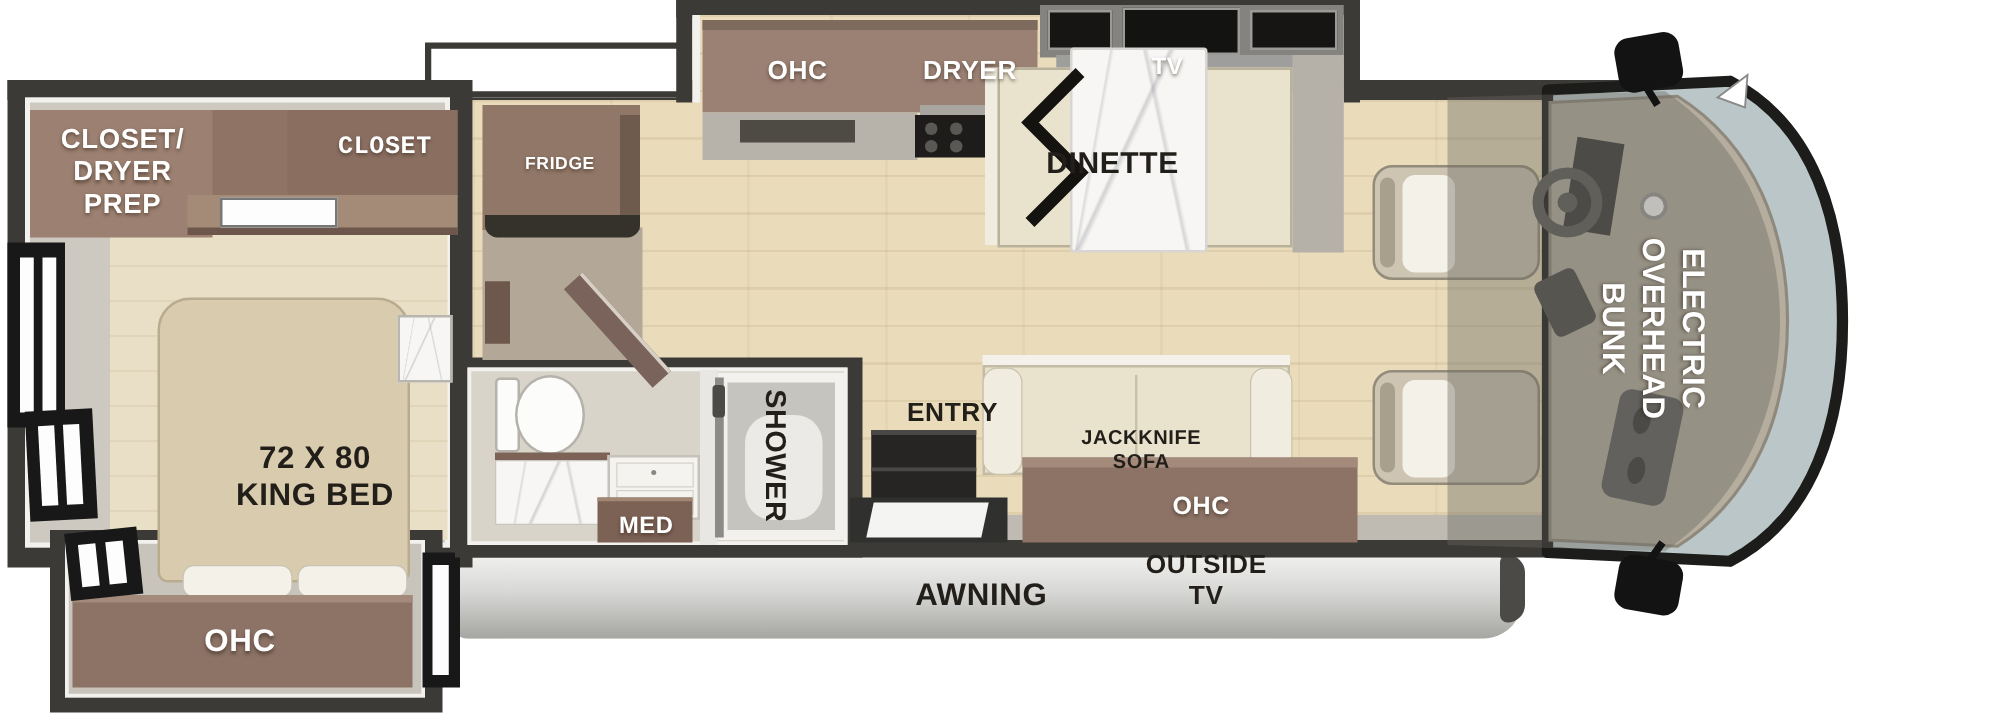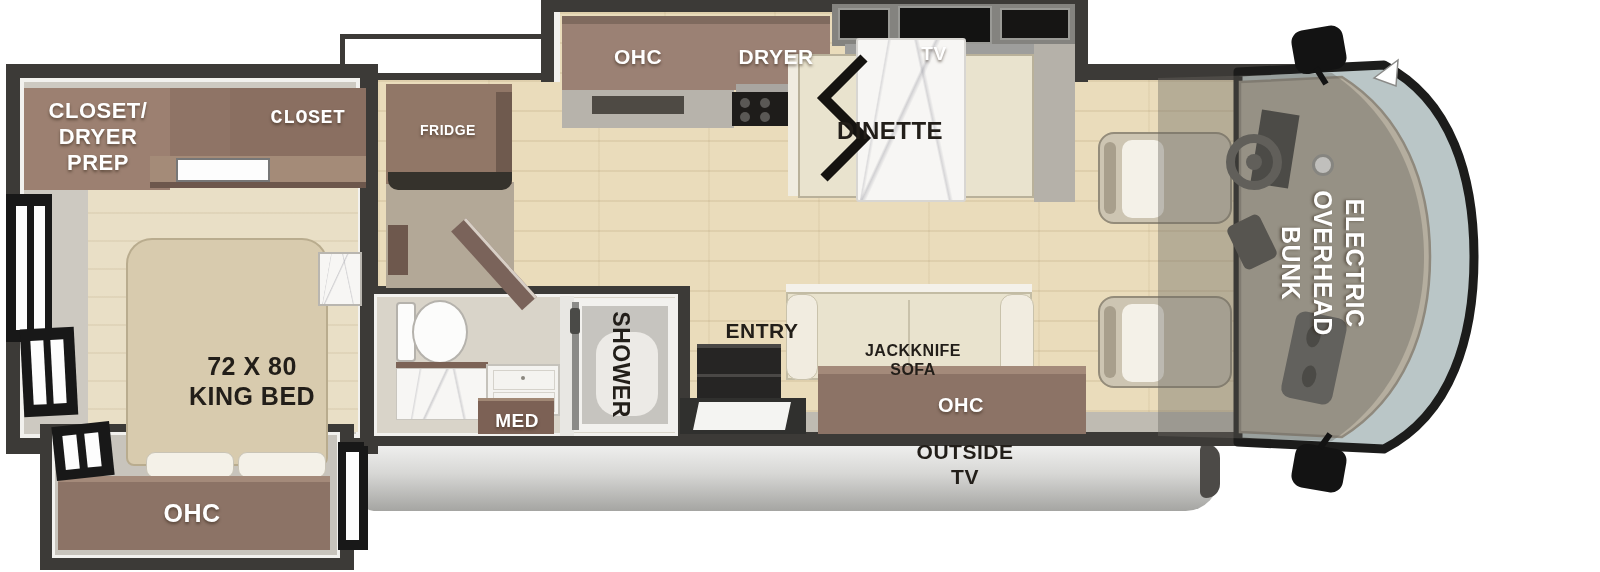--- a/index.html
+++ b/index.html
@@ -202,20 +202,21 @@
   <div class="lbl lb" style="left:828px;top:117px;width:124px;font-size:24px;">DINETTE</div>
 
   <div class="lbl lw" style="left:482px;top:410px;width:70px;font-size:19px;">MED</div>
   <div class="lbl lb" style="left:558px;top:351px;width:124px;font-size:23px;transform:rotate(90deg);">SHOWER</div>
 
   <div class="lbl lb" style="left:716px;top:319px;width:92px;font-size:21px;">ENTRY</div>
   <div class="lbl lb" style="left:838px;top:314px;width:150px;font-size:16px;margin-top:28px;">JACKKNIFE
 SOFA</div>
   <div class="lbl lw" style="left:916px;top:394px;width:90px;font-size:20px;">OHC</div>
 
+  <div class="lbl lb" style="left:707px;top:462px;width:156px;font-size:25px;">AWNING</div>
   <div class="lbl lb" style="left:898px;top:440px;width:134px;font-size:21px;">OUTSIDE
 TV</div>
 
   <div class="lbl lw" style="left:1234px;top:214px;width:175px;height:98px;font-size:25px;line-height:1.28;transform:rotate(90deg);">ELECTRIC
 OVERHEAD
 BUNK</div>
 
 </div>
 
 </body></html>

